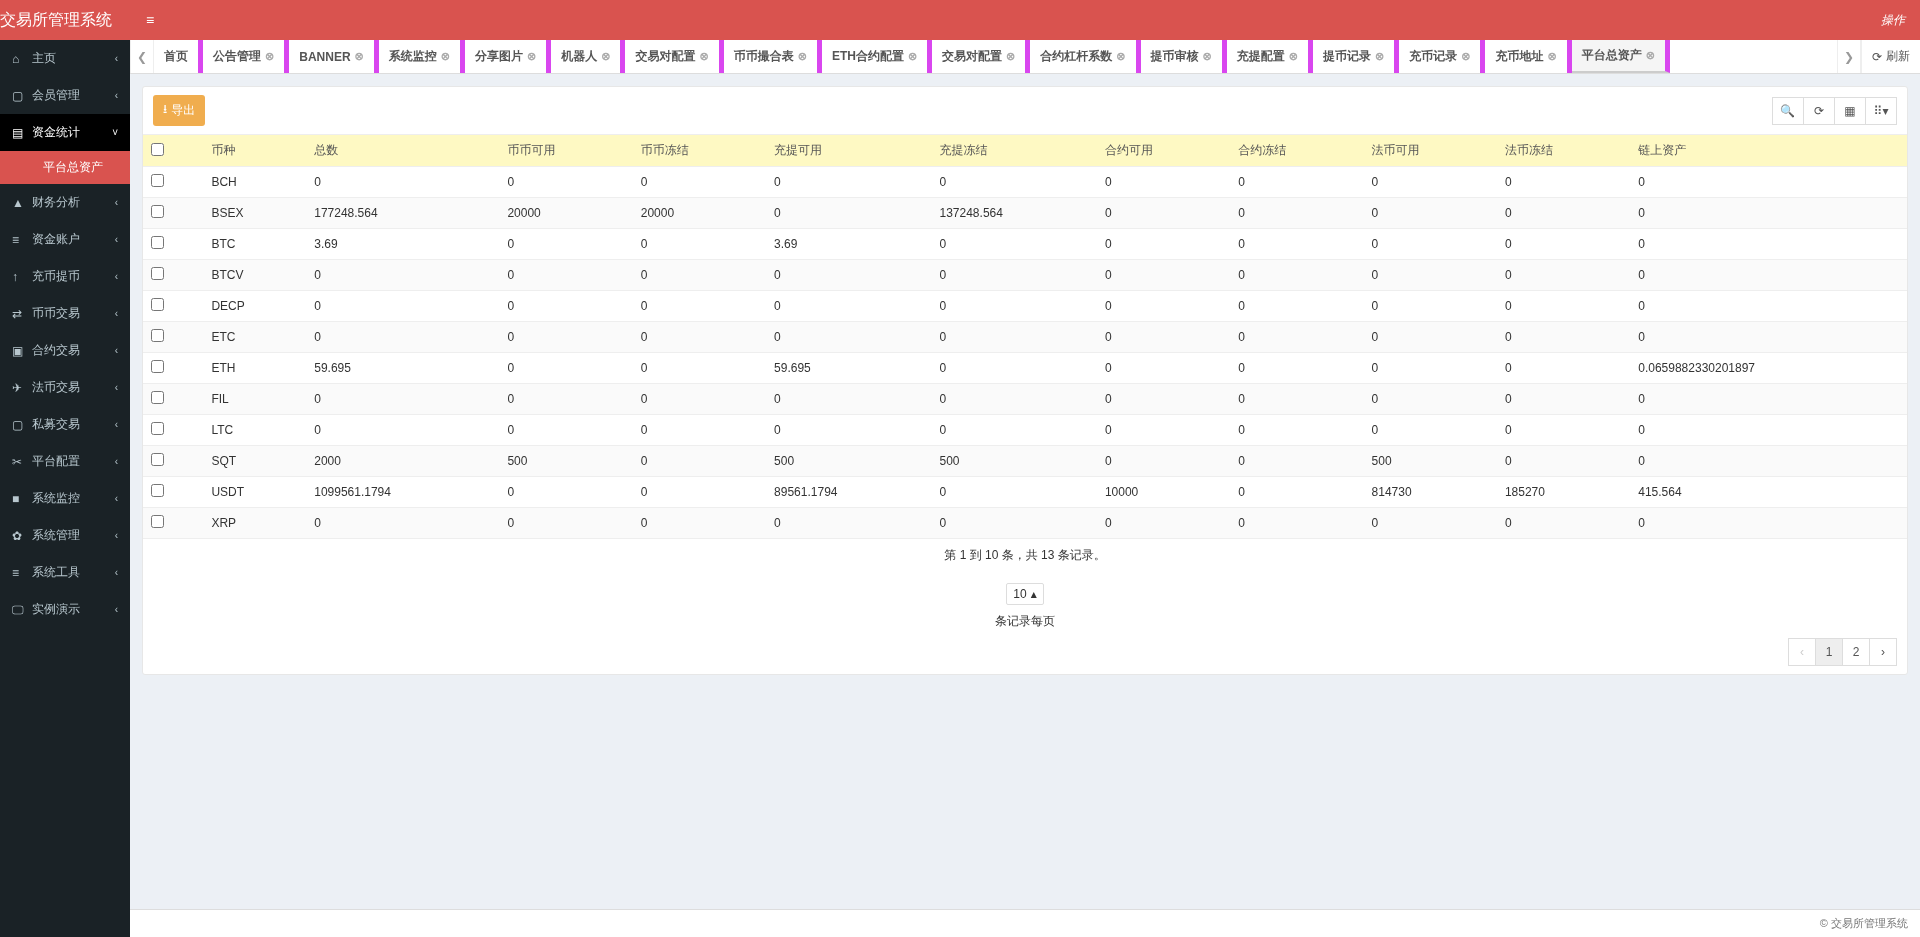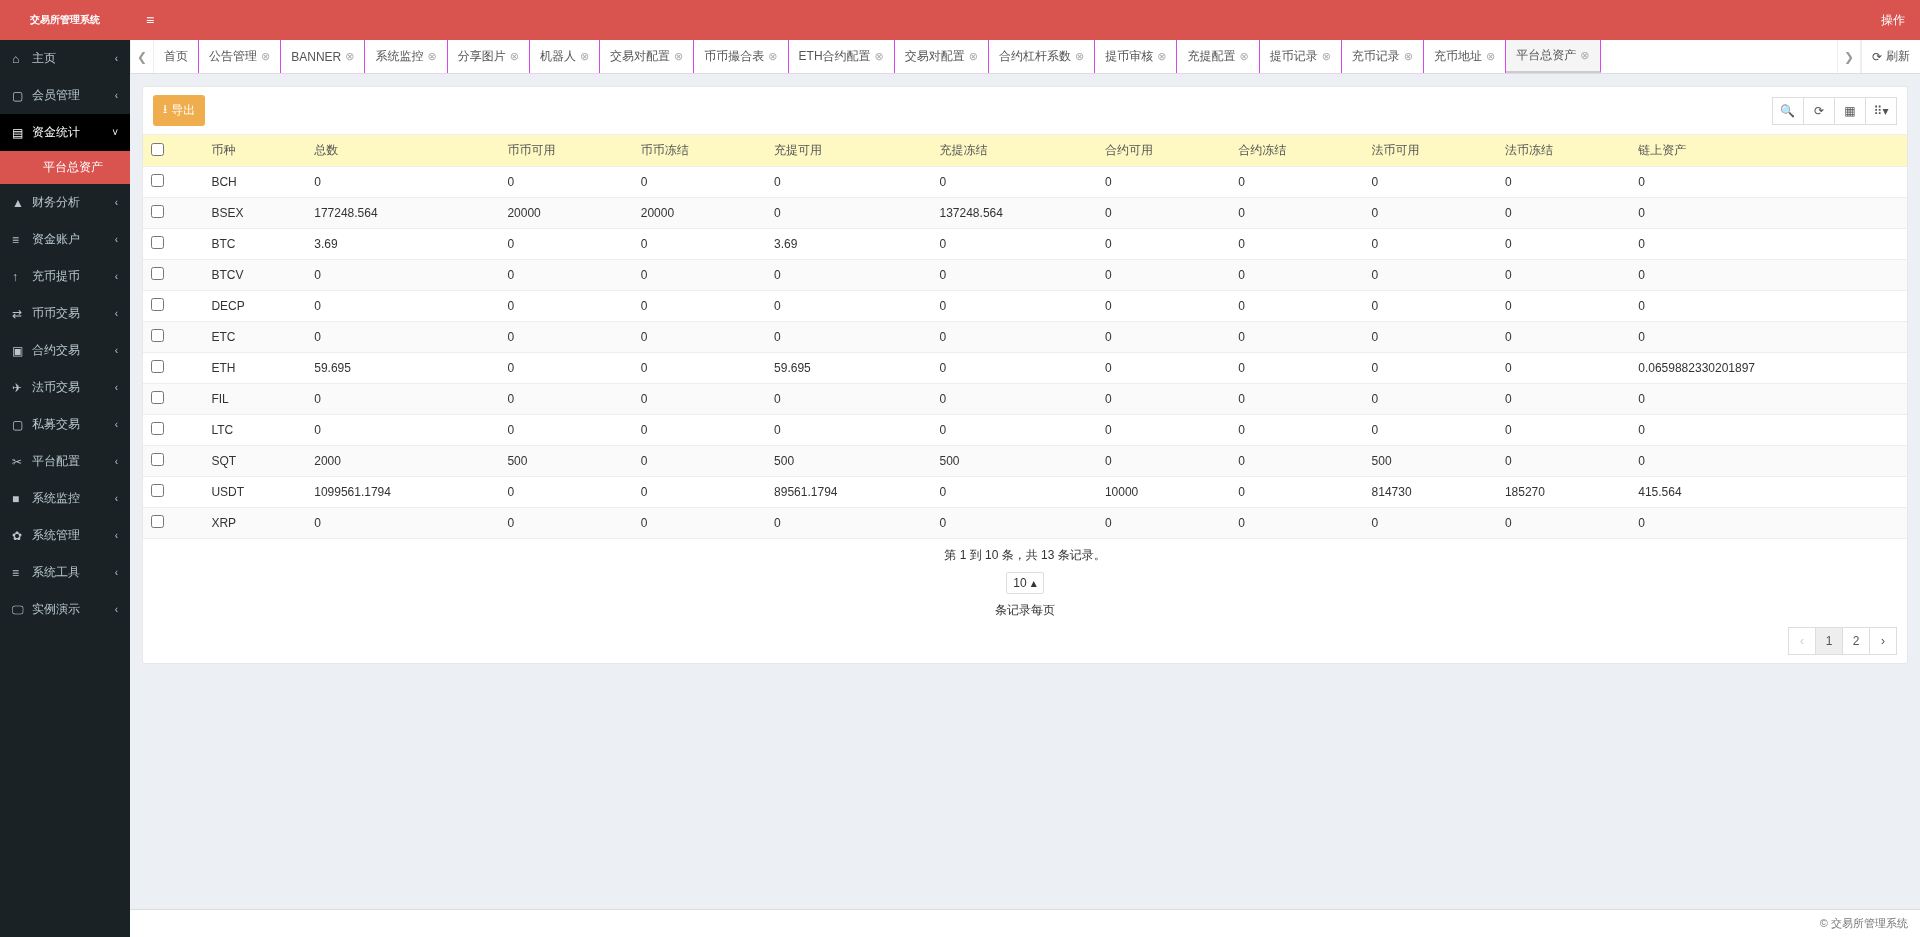--- a/index.html
+++ b/index.html
@@ -1,59 +1,59 @@
 <!DOCTYPE html>
 <html><head>
 <meta charset="utf-8">
 <style>
 * { margin: 0; padding: 0; box-sizing: border-box; }
 body { font-family: "Microsoft YaHei", Arial, sans-serif; font-size: 12px; color: #333; background: #ecf0f5; }
 
 .header { height: 40px; background: #d9534f; color: #fff; display: flex; align-items: center; }
-.header-logo { width: 130px; text-align: center; font-size: 10px; font-weight: bold; }
+.header-logo { width: 130px; text-align: left; font-size: 16px; font-weight: normal; }
 .header-toggle { width: 40px; text-align: center; cursor: pointer; font-size: 14px; }
 .header-spacer { flex: 1; }
-.header-action { padding: 0 15px; cursor: pointer; }
+.header-action { padding: 0 15px; cursor: pointer; font-style: italic; }
 
 .layout { display: flex; height: calc(100vh - 40px); }
 
 .sidebar { width: 130px; background: #1a2226; color: #b8c7ce; overflow-y: auto; }
 .sidebar-item { padding: 10px 12px; display: flex; align-items: center; gap: 6px; cursor: pointer; font-size: 12px; }
 .sidebar-item.active { background: #000; color: #fff; }
 .sidebar-item .icon { width: 14px; display: inline-block; }
 .sidebar-item .chev { margin-left: auto; font-size: 10px; }
 .sidebar-sub { background: #d9534f; color: #fff; padding: 8px 12px 8px 28px; cursor: pointer; font-size: 12px; text-align: center; }
 
 .main { flex: 1; display: flex; flex-direction: column; overflow: hidden; }
 
 .tabs { height: 34px; background: #fff; border-bottom: 1px solid #ddd; display: flex; align-items: stretch; }
 .tab-scroll { width: 24px; display: flex; align-items: center; justify-content: center; border-right: 1px solid #eee; border-left: 1px solid #eee; cursor: pointer; color: #999; }
 .tab-container { flex: 1; display: flex; overflow: hidden; }
-.tab { padding: 0 10px; display: flex; align-items: center; gap: 4px; border-right: 1px solid #d946ef; cursor: pointer; color: #555; white-space: nowrap; font-size: 12px; }
+.tab { padding: 0 10px; display: flex; align-items: center; gap: 4px; border-right: 5px solid #d946ef; cursor: pointer; color: #555; white-space: nowrap; font-size: 12px; font-weight: bold; }
 .tab.active { background: #f5f5f5; border-bottom: 2px solid #ccc; }
 .tab-close { color: #aaa; font-size: 11px; cursor: pointer; }
 .tab-refresh { padding: 0 10px; display: flex; align-items: center; gap: 4px; cursor: pointer; color: #555; border-left: 1px solid #eee; white-space: nowrap; }
 
 .content { flex: 1; padding: 12px; overflow: auto; }
 
 .panel { background: #fff; border: 1px solid #e7e7e7; border-radius: 3px; }
 .toolbar { padding: 8px 10px; display: flex; align-items: center; border-bottom: 1px solid #eee; }
 .btn-export { background: #f0ad4e; color: #fff; border: none; padding: 5px 10px; border-radius: 3px; cursor: pointer; font-size: 12px; display: inline-flex; align-items: center; gap: 4px; }
 .toolbar-right { margin-left: auto; display: flex; gap: 0; }
 .tool-btn { width: 32px; height: 28px; border: 1px solid #ddd; background: #fff; display: flex; align-items: center; justify-content: center; cursor: pointer; color: #555; margin-left: -1px; }
 .tool-btn:first-child { margin-left: 0; }
 
 .table { width: 100%; border-collapse: collapse; }
 .table th, .table td { padding: 7px 8px; text-align: left; border-bottom: 1px solid #eee; font-size: 12px; }
 .table th { color: #555; font-weight: normal; background: #fef9c3; }
 .table tr:nth-child(even) td { background: #fafafa; }
 .table input[type=checkbox] { cursor: pointer; }
 
 .table-footer { padding: 8px 10px; display: flex; align-items: center; gap: 8px; flex-direction: column; }
-.pagesize { border: 1px solid #ddd; padding: 3px 6px; border-radius: 2px; background: #fff; cursor: pointer; display: inline-flex; align-items: center; gap: 4px; }
+.pagesize { border: 1px solid #ddd; padding: 3px 6px; border-radius: 2px; background: #fff; cursor: pointer; display: inline-flex; align-items: center; gap: 4px; margin-top: 11px; }
 .pagination { margin-left: auto; display: flex; }
 .page-btn { min-width: 28px; height: 28px; border: 1px solid #ddd; background: #fff; display: flex; align-items: center; justify-content: center; cursor: pointer; color: #555; margin-left: -1px; padding: 0 8px; }
 .page-btn.active { background: #eee; }
 .page-btn.disabled { color: #ccc; cursor: not-allowed; }
 
 .footer { height: 28px; background: #fff; border-top: 1px solid #ddd; display: flex; align-items: center; justify-content: flex-end; padding: 0 12px; color: #777; font-size: 11px; }
 </style>
 </head>
 <body>
 

